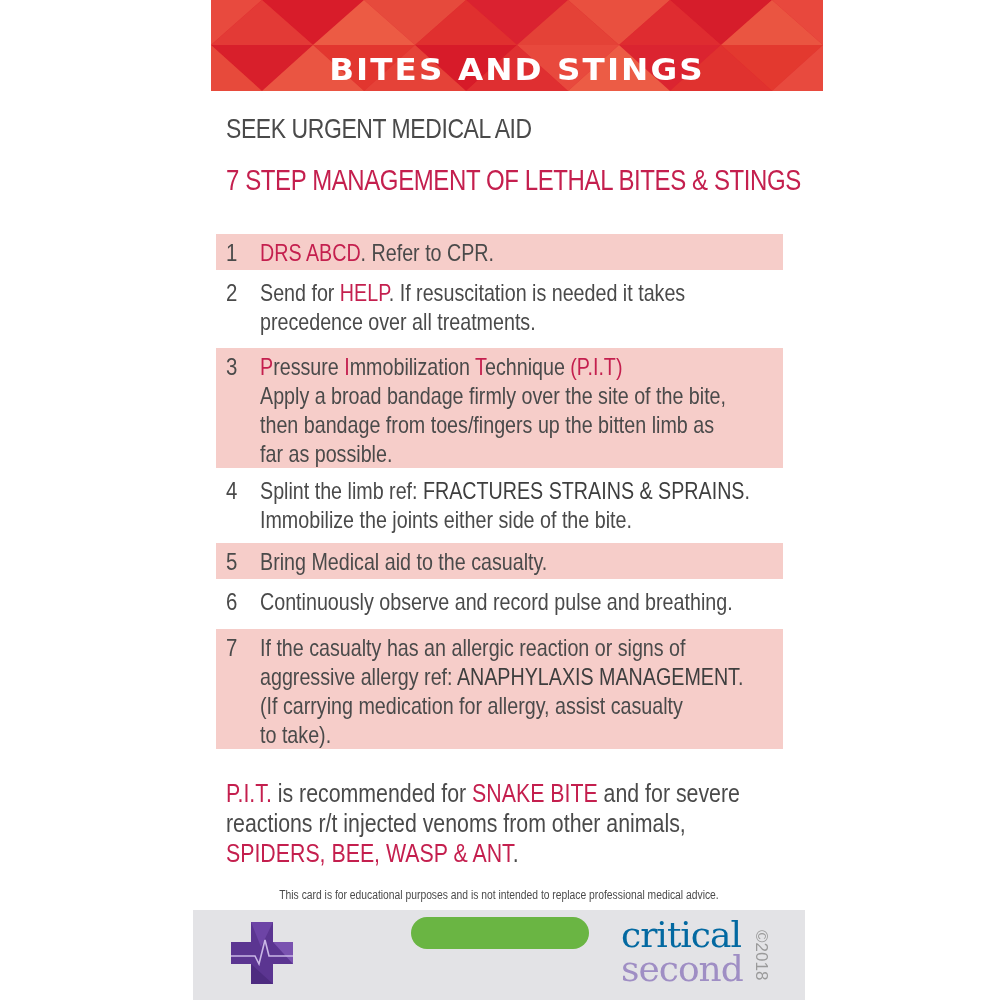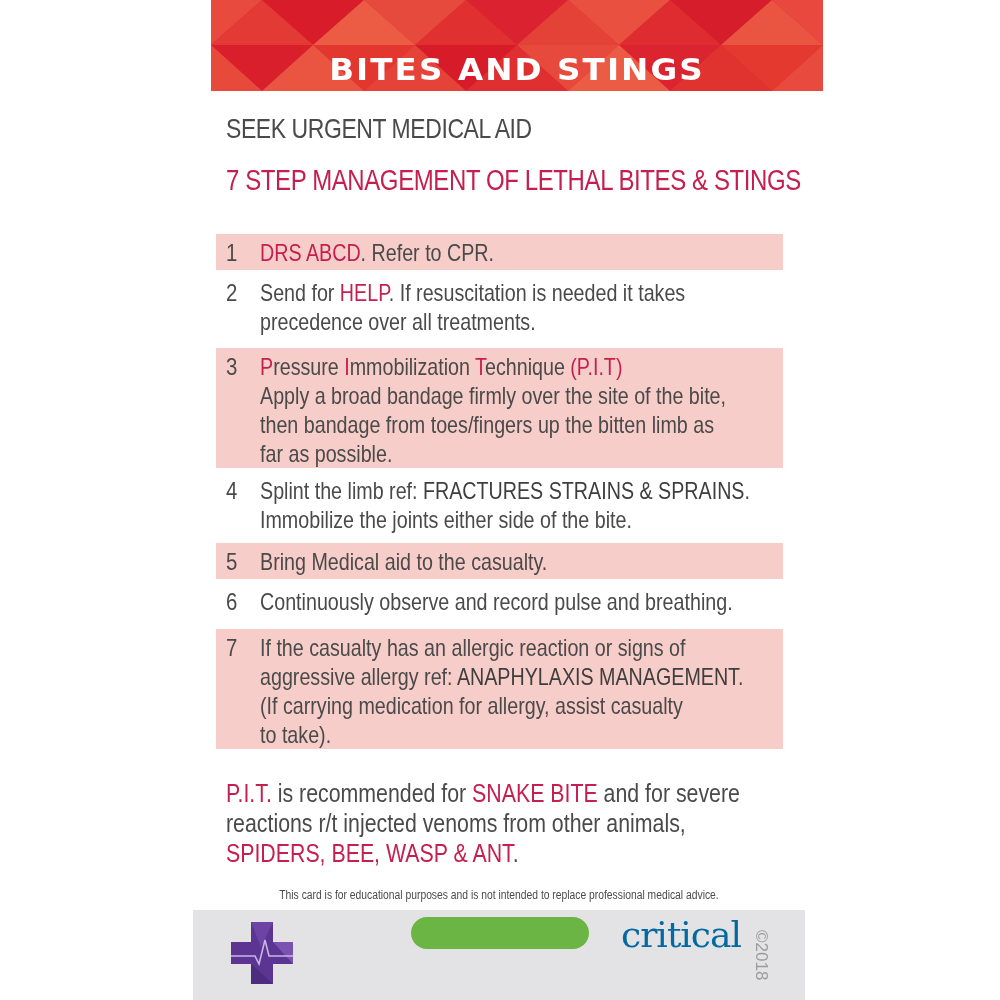--- a/index.html
+++ b/index.html
@@ -124,17 +124,18 @@
     <svg class="logo-cross" viewBox="0 0 62 62">
       <polygon points="20,0 42,0 42,20 62,20 62,42 42,42 42,62 20,62 20,42 0,42 0,20 20,20" fill="#5b3591"></polygon>
       <polygon points="20,0 42,0 30,25" fill="#6d44a6"></polygon>
       <polygon points="42,20 62,20 62,42" fill="#7a52b0"></polygon>
       <polygon points="20,42 42,62 20,62" fill="#4d2b80"></polygon>
       <polyline points="0,34 24,34 28,42 34,18 38,34 62,34" fill="none" stroke="#c9b6e6" stroke-width="1.6"></polyline>
     </svg>
     <div class="pill"></div>
     <div class="brand">
       <span class="b1">critical</span>
+      <span class="b2">second</span>
     </div>
     <div class="copyright">©2018</div>
   </div>
 
 </div>
 
 </body></html>

